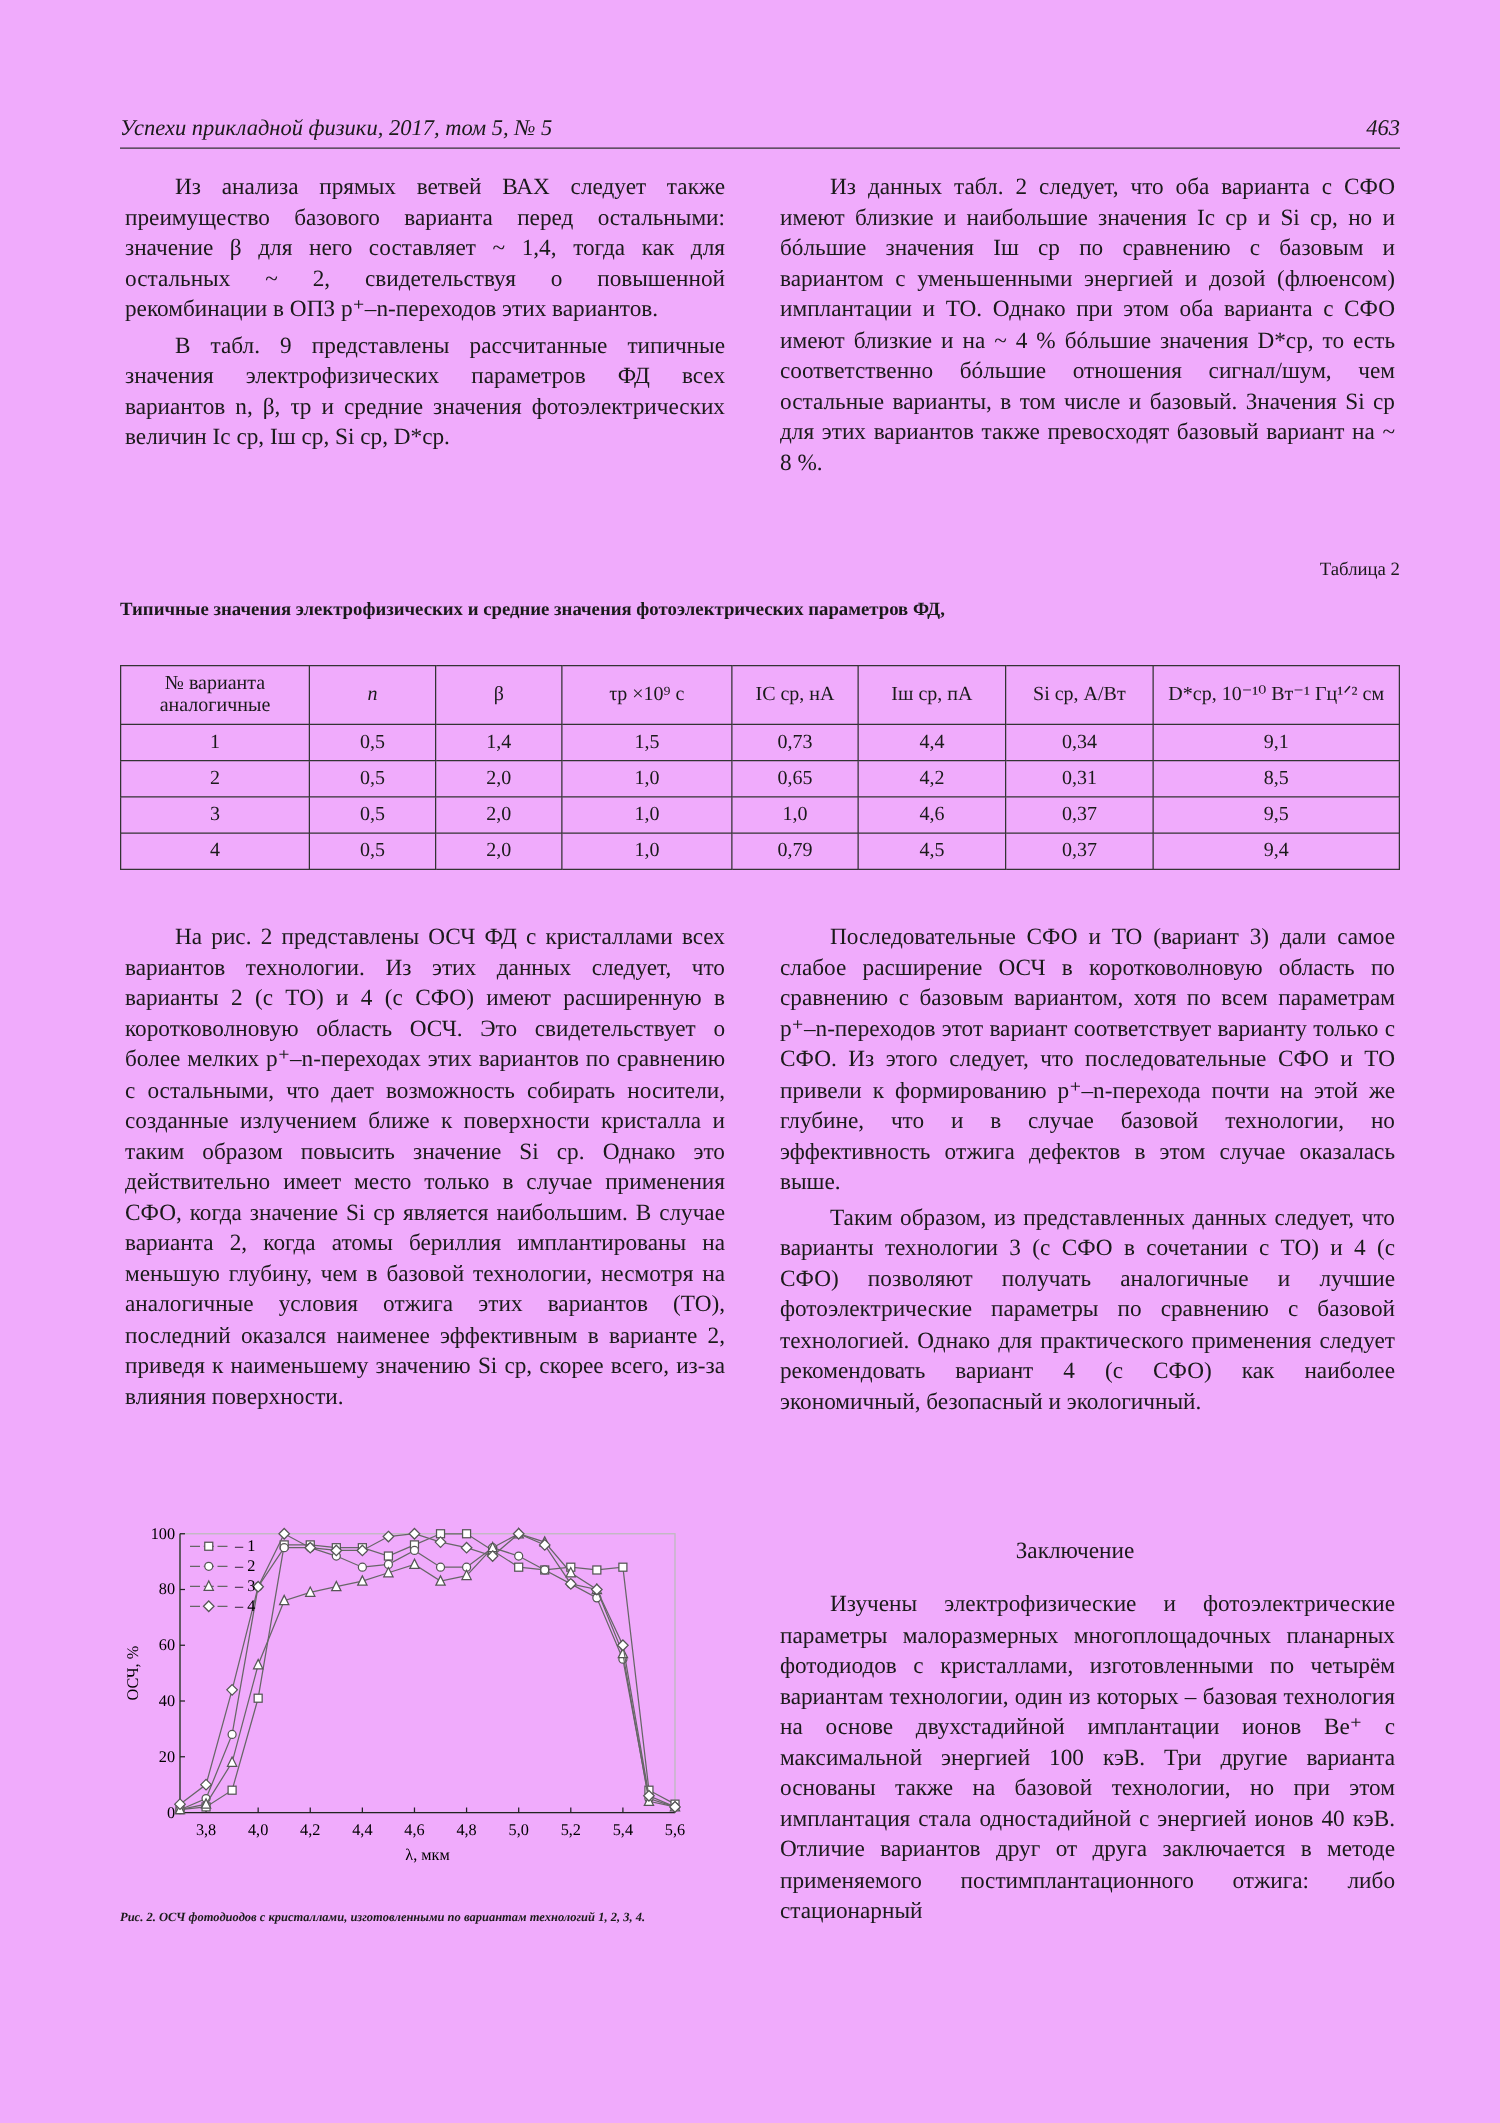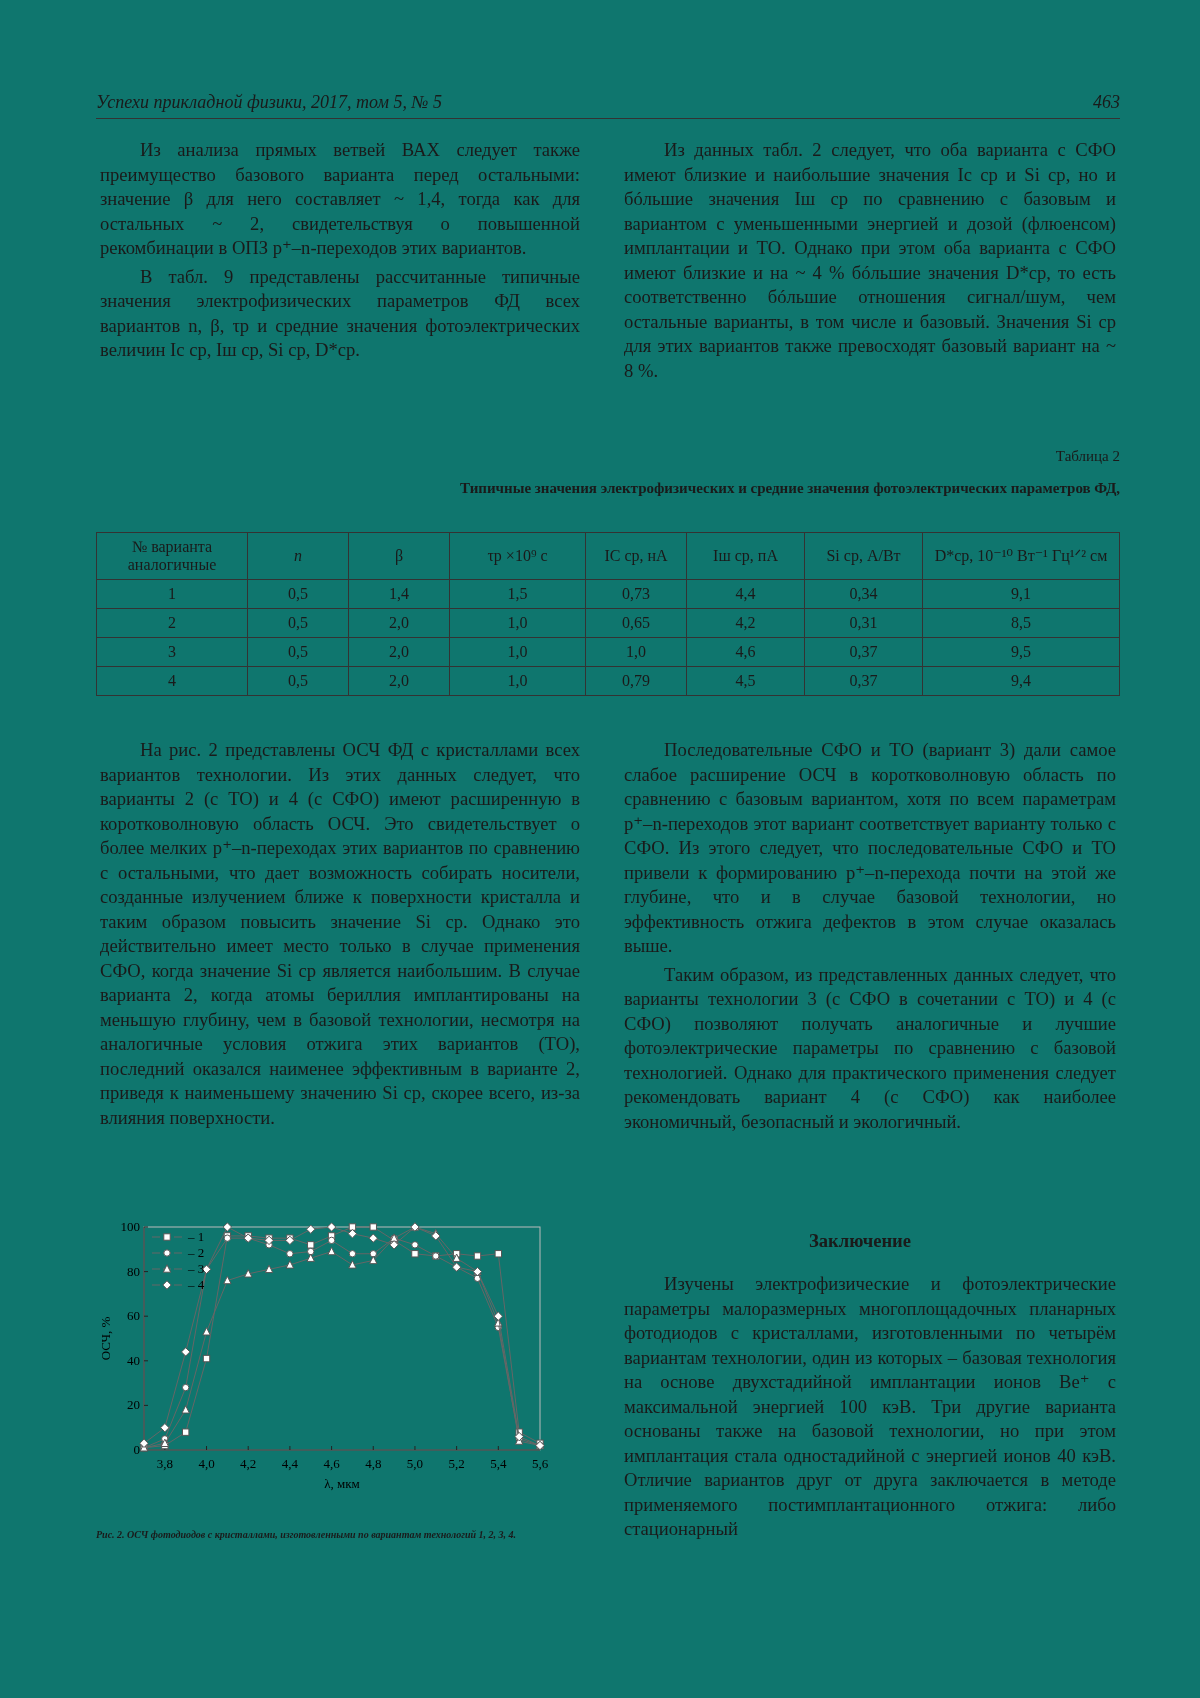--- a/index.html
+++ b/index.html
@@ -1,29 +1,29 @@
 <!DOCTYPE html>
 <html><head>
 <meta charset="utf-8">
 <style>
   body { margin:0; background:#fff; }
-  .page { position:relative; width:1200px; height:1698px; background:#0f766e; color:#1a1a1a;
+  .page { position:relative; width:1200px; height:1698px; background:#f0abfc; color:#1a1a1a;
           font-family:"Liberation Serif","DejaVu Serif",serif; }
   .running-head { position:absolute; left:96px; top:92px; width:1024px; font-size:18px; font-style:italic;
                   display:flex; justify-content:space-between; }
   .rule { position:absolute; left:96px; top:118px; width:1024px; height:1px; background:#333; }
   .col { position:absolute; width:488px; font-size:18.6px; line-height:24.5px; text-align:justify; }
   .col p { margin:4px; text-indent:40px; }
   .table-label { position:absolute; right:80px; top:448px; font-size:15px; }
-  .table-title { position:absolute; left:96px; width:1024px; top:478px; text-align:right;
+  .table-title { position:absolute; left:96px; width:1024px; top:478px; text-align:left;
                  font-weight:bold; font-size:15px; line-height:20px; }
   table.data { position:absolute; left:96px; top:532px; width:1024px; border-collapse:collapse; font-size:16px; }
   table.data th, table.data td { border:1px solid #333; text-align:center; padding:0; height:28px; font-weight:normal; }
   table.data th { height:46px; line-height:18px; }
-  .section-title { position:absolute; left:600px; width:520px; top:1230px; text-align:center; font-weight:bold; font-size:18.6px; }
+  .section-title { position:absolute; left:600px; width:520px; top:1230px; text-align:center; font-weight:normal; font-size:18.6px; }
   .caption { position:absolute; left:96px; top:1524px; width:500px; font-size:10px; font-weight:bold; font-style:italic; line-height:21px; }
   .chart { position:absolute; left:96px; top:1215px; width:510px; height:300px; }
 </style>
 </head>
 <body>
 
 <div class="page">
 
   <div class="running-head">
     <span>Успехи прикладной физики, 2017, том 5, № 5</span>

